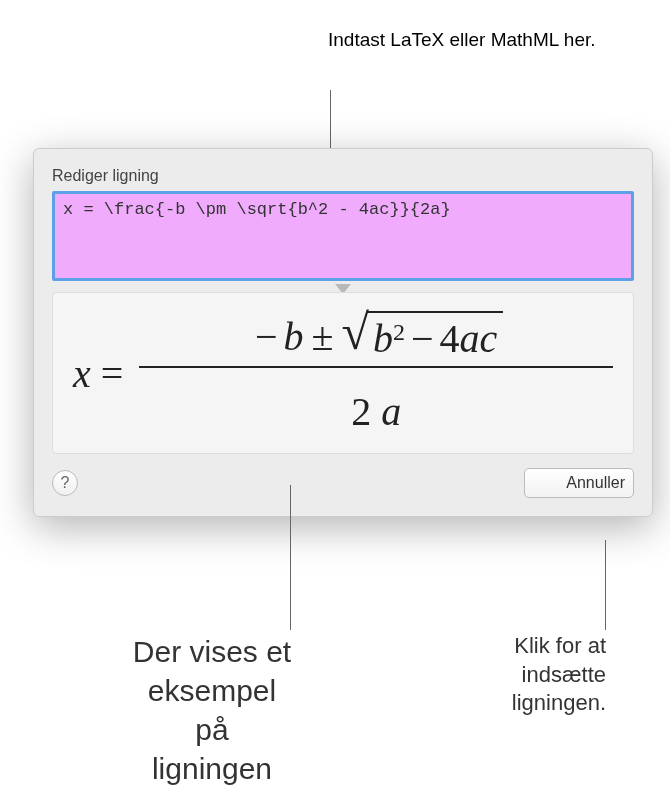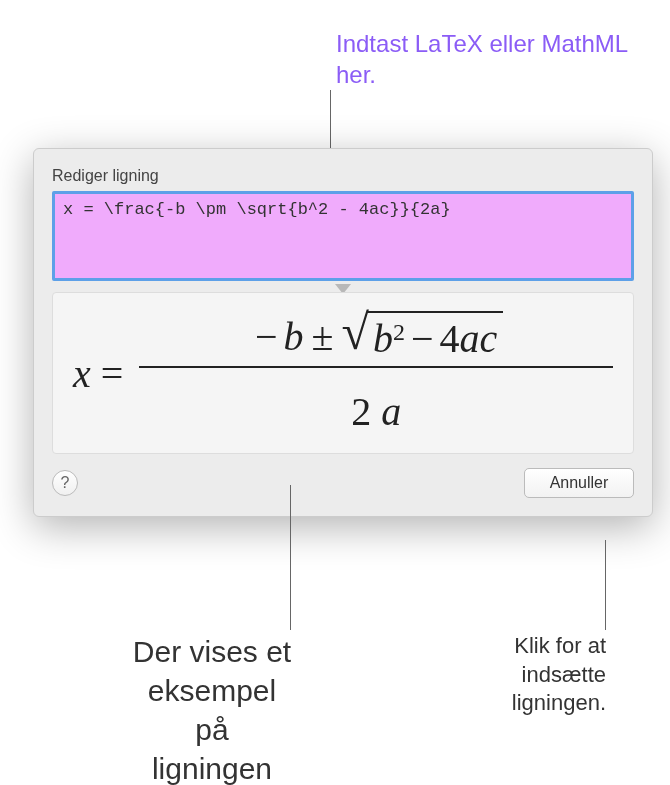--- a/index.html
+++ b/index.html
@@ -10,23 +10,23 @@
     body {
       width: 670px;
       height: 785px;
       font-family: -apple-system, BlinkMacSystemFont, "Helvetica Neue", sans-serif;
       background: #fff;
       position: relative;
     }
     .callout-top {
       position: absolute;
       top: 28px;
-      left: 336px;
-      font-size: 24px;
-      color: #8b5cf6;
+      left: 328px;
+      font-size: 19px;
+      color: #000000;
       line-height: 1.3;
     }
     .callout-line-top {
       position: absolute;
       top: 90px;
       left: 330px;
       width: 1px;
       height: 96px;
       background: #666;
     }
@@ -170,20 +170,21 @@
     .btn {
       min-width: 110px;
       height: 30px;
       border: 1px solid #bbb;
       border-radius: 5px;
       background: linear-gradient(#ffffff, #f2f2f2);
       font-size: 16px;
       color: #333;
       cursor: pointer;
       padding: 0 8px;
+      text-align: right;
     }
     .callout-bottom-left {
       position: absolute;
       top: 632px;
       left: 132px;
       font-size: 30px;
       color: #333;
       text-align: center;
       line-height: 1.3;
       width: 160px;

